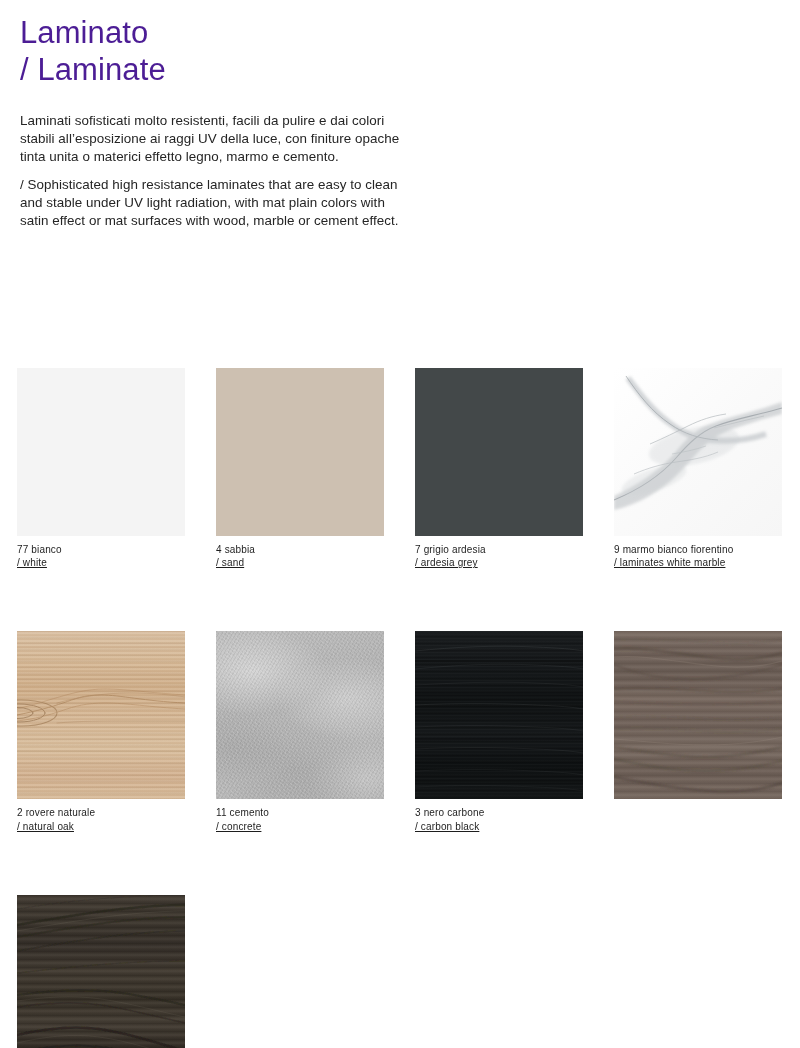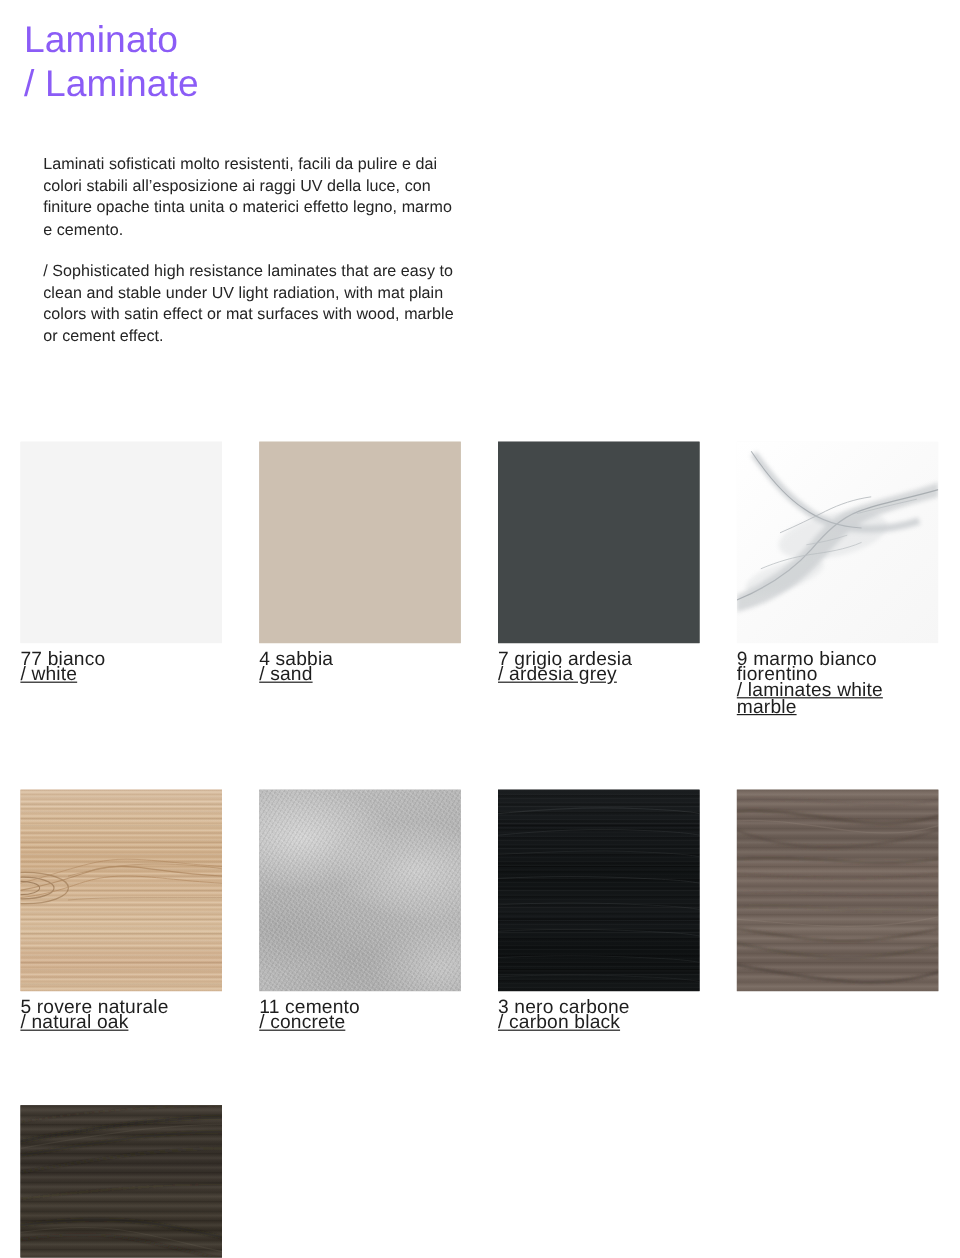--- a/index.html
+++ b/index.html
@@ -23,34 +23,34 @@
     position: absolute;
     left: 20px;
     top: 14px;
     width: 520px;
   }
   .page-title {
     font-size: 31px;
     font-weight: 400;
     line-height: 37px;
     letter-spacing: 0.1px;
-    color: #8b5cf6;
+    color: #4c1d95;
     margin: 0;
     white-space: pre-line;
   }
 
   
   .intro {
     position: absolute;
     left: 20px;
     top: 112px;
     width: 380px;
   }
   .intro p {
-    margin: 16px;
+    margin: 0;
     font-size: 13.4px;
     line-height: 18.2px;
     color: #252525;
     letter-spacing: 0.05px;
   }
   .intro p.intro-en {
     margin-top: 9px;
   }
 
   
@@ -73,21 +73,21 @@
     overflow: hidden;
     background: #eee;
   }
   .swatch-tile .tex {
     position: absolute;
     inset: 0;
   }
 
   .swatch-caption {
     margin-top: 7px;
-    font-size: 16px;
+    font-size: 10px;
     line-height: 13.2px;
     color: #1e1e1e;
     letter-spacing: 0.15px;
   }
   .caption-it { display: block; }
   .caption-en { display: block; text-decoration: underline; }
 
   
   .tex-plain { }
 
@@ -290,21 +290,21 @@
             <path d="M0,30 H168" stroke="#8e6a45" stroke-width="0.5"></path>
             <path d="M0,44 H168" stroke="#8e6a45" stroke-width="0.4"></path>
             <path d="M0,120 H168" stroke="#8e6a45" stroke-width="0.5"></path>
             <path d="M0,134 H168" stroke="#8e6a45" stroke-width="0.4"></path>
             <path d="M0,150 H168" stroke="#8e6a45" stroke-width="0.5"></path>
             <path d="M0,162 H168" stroke="#8e6a45" stroke-width="0.4"></path>
           </g>
         </svg>
       </div>
       <div class="swatch-caption">
-        <span class="caption-it">5 rovere naturale</span>
+        <span class="caption-it">2 rovere naturale</span>
         <span class="caption-en">/ natural oak</span>
       </div>
     </div>
     <div class="swatch-cell">
       <div class="swatch-tile" style="background: rgb(181, 181, 181);">
         <div class="tex tex-concrete-base"></div>
         <div class="tex tex-concrete-speck"></div>
       </div>
       <div class="swatch-caption">
         <span class="caption-it">11 cemento</span>

